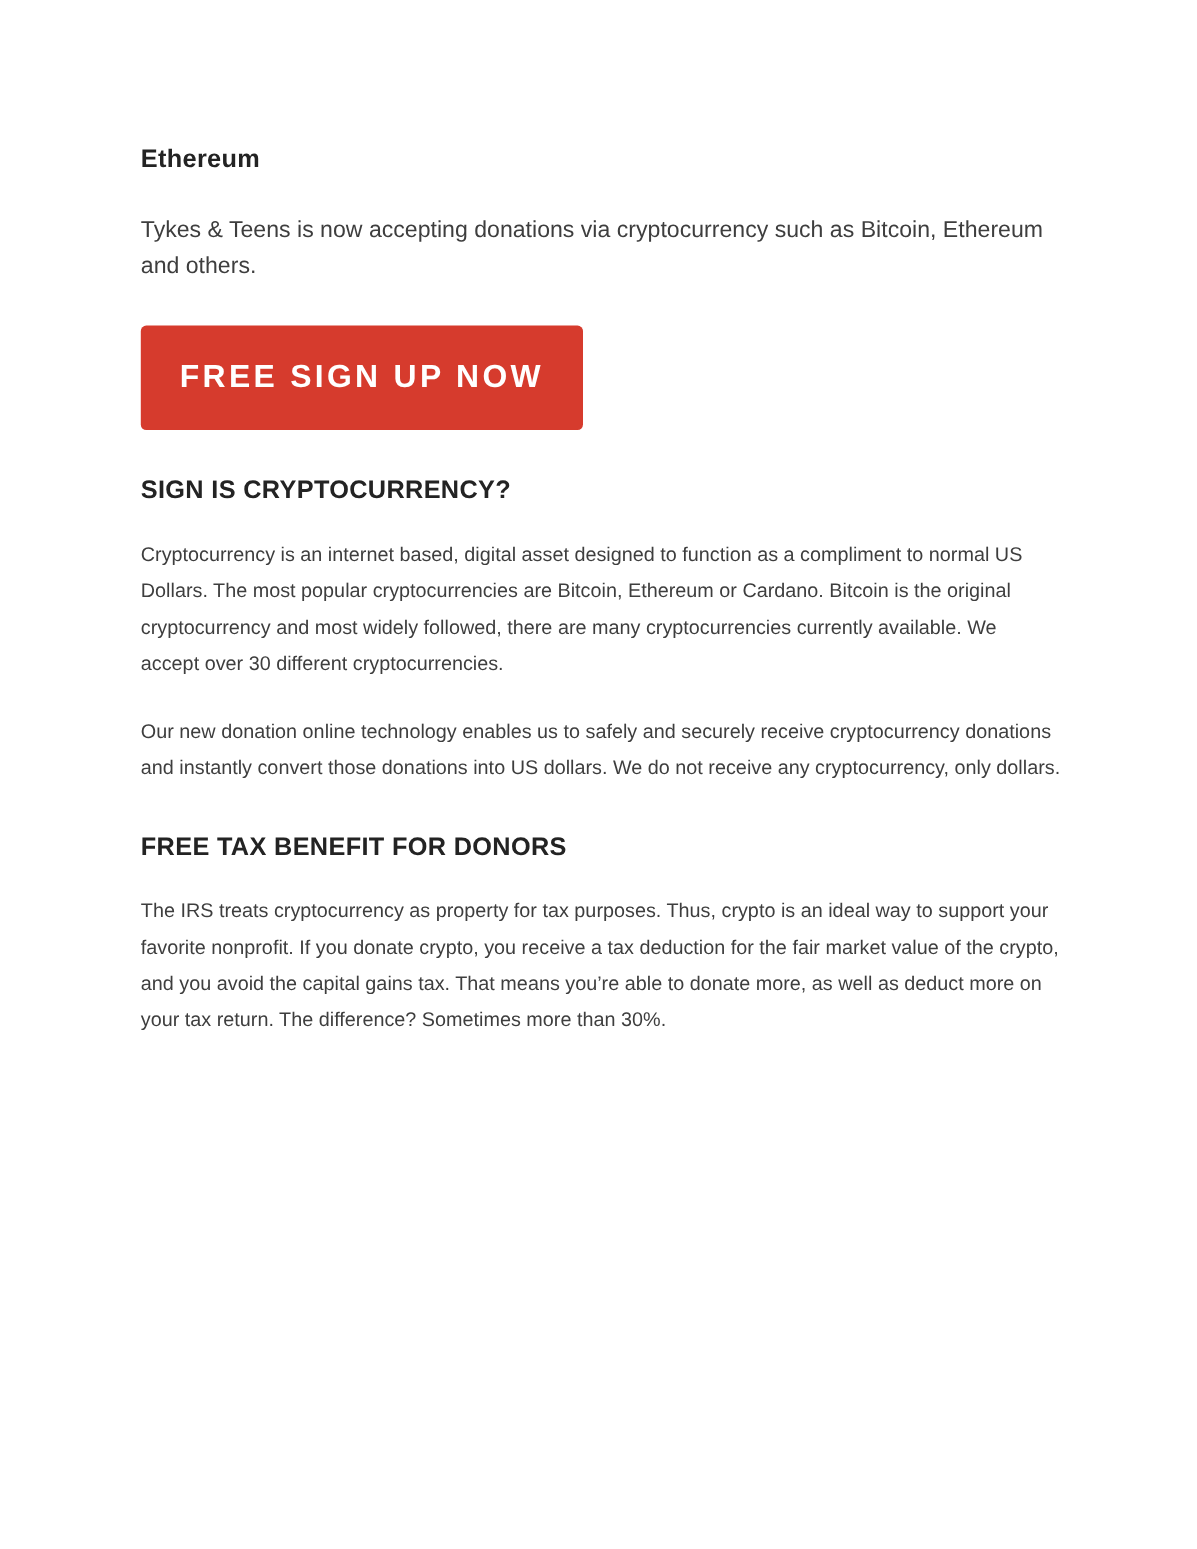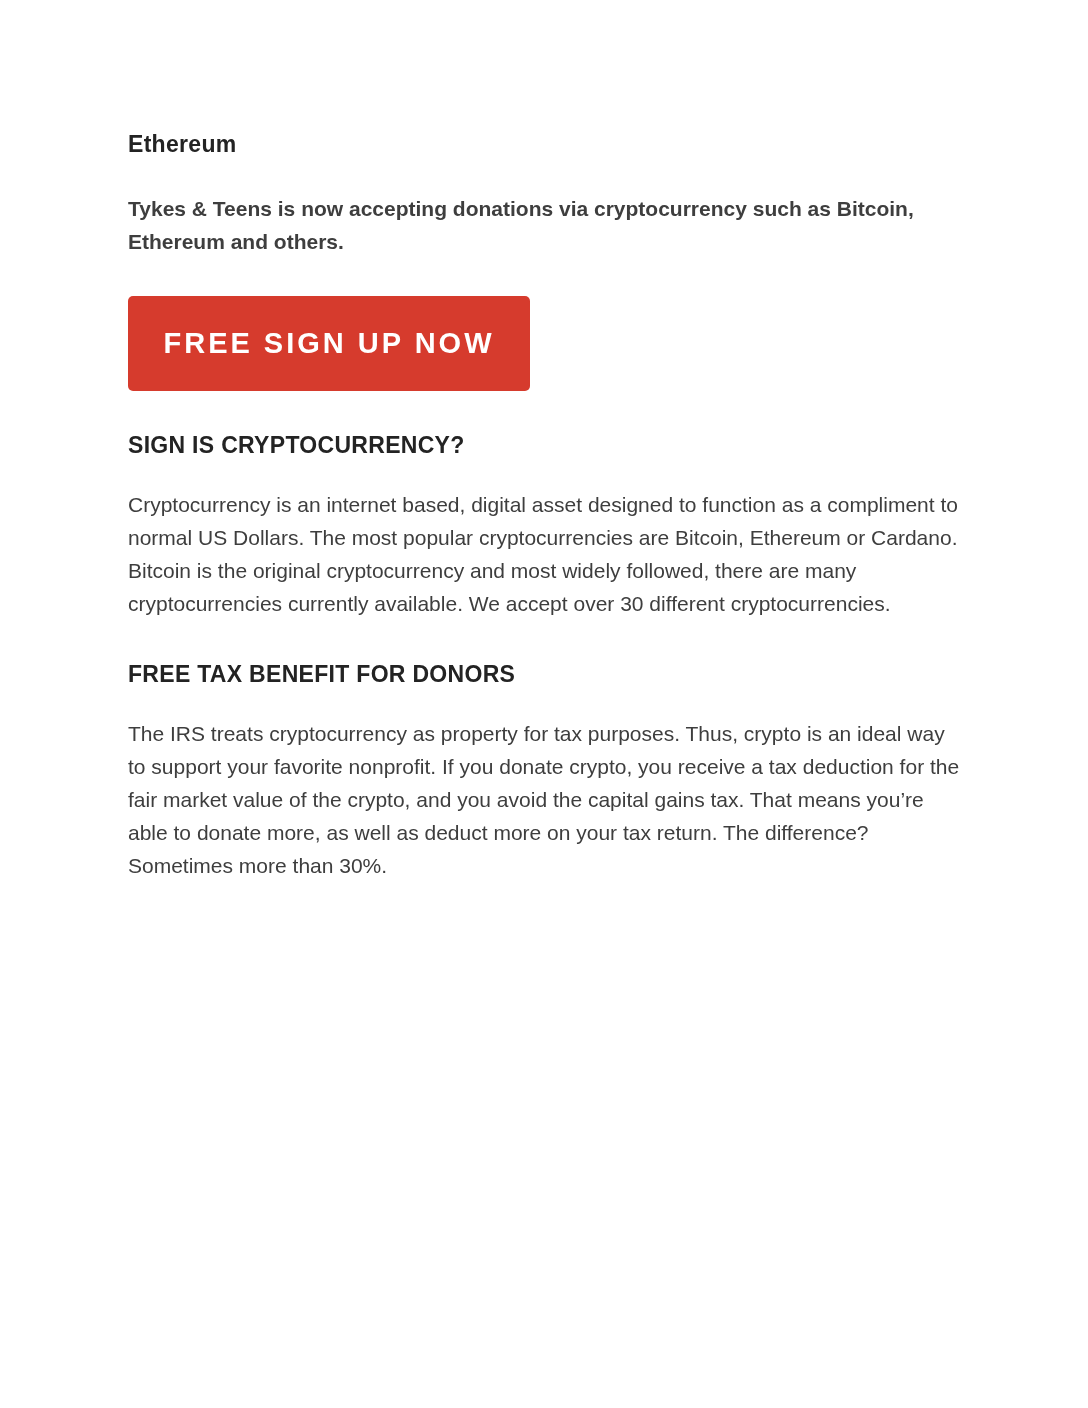--- a/index.html
+++ b/index.html
@@ -34,21 +34,21 @@
     font-size: 24px;
     line-height: 28px;
     font-weight: 700;
     color: #232323;
     letter-spacing: 0.4px;
   }
   .body-text {
     margin: 34px 0 0 0;
     font-size: 21px;
     line-height: 33px;
-    font-weight: 700;
+    font-weight: 400;
     color: #3e3e3e;
   }
   .cta-button {
     display: block;
     margin: 38px 0 0 0;
     width: 402px;
     height: 95px;
     background: #d63b2d;
     color: #ffffff;
     border: none;
@@ -63,21 +63,21 @@
   .section-heading {
     margin: 40px 0 0 0;
     font-size: 23px;
     line-height: 28px;
     font-weight: 700;
     color: #232323;
     letter-spacing: 0.3px;
   }
   .section-body {
     margin: 29px 0 0 0;
-    font-size: 21px;
+    font-size: 18px;
     line-height: 33px;
     font-weight: 400;
     color: #3e3e3e;
   }
 </style>
 </head>
 <body>
 
 <div class="page">
   <div class="content">
@@ -87,19 +87,20 @@
 
     <p class="body-text">Tykes &amp; Teens is now accepting donations via cryptocurrency such as Bitcoin, Ethereum and others.</p>
 
     <button class="cta-button">FREE SIGN UP NOW</button>
 
     <h2 class="section-heading">SIGN IS CRYPTOCURRENCY?</h2>
 
     <p class="section-body">Cryptocurrency is an internet based, digital asset designed to function as a compliment to normal US Dollars. The most popular cryptocurrencies are Bitcoin, Ethereum or Cardano. Bitcoin is the original cryptocurrency and most widely followed, there are many cryptocurrencies currently available. We accept over 30 different cryptocurrencies.</p>
 
 
+    <p class="section-body">Our new donation online technology enables us to safely and securely receive cryptocurrency donations and instantly convert those donations into US dollars. We do not receive any cryptocurrency, only dollars.</p>
 
     <h2 class="section-heading">FREE TAX BENEFIT FOR DONORS</h2>
 
     <p class="section-body">The IRS treats cryptocurrency as property for tax purposes. Thus, crypto is an ideal way to support your favorite nonprofit. If you donate crypto, you receive a tax deduction for the fair market value of the crypto, and you avoid the capital gains tax. That means you’re able to donate more, as well as deduct more on your tax return. The difference? Sometimes more than 30%.</p>
 
   </div>
 </div>
 
 </body></html>

